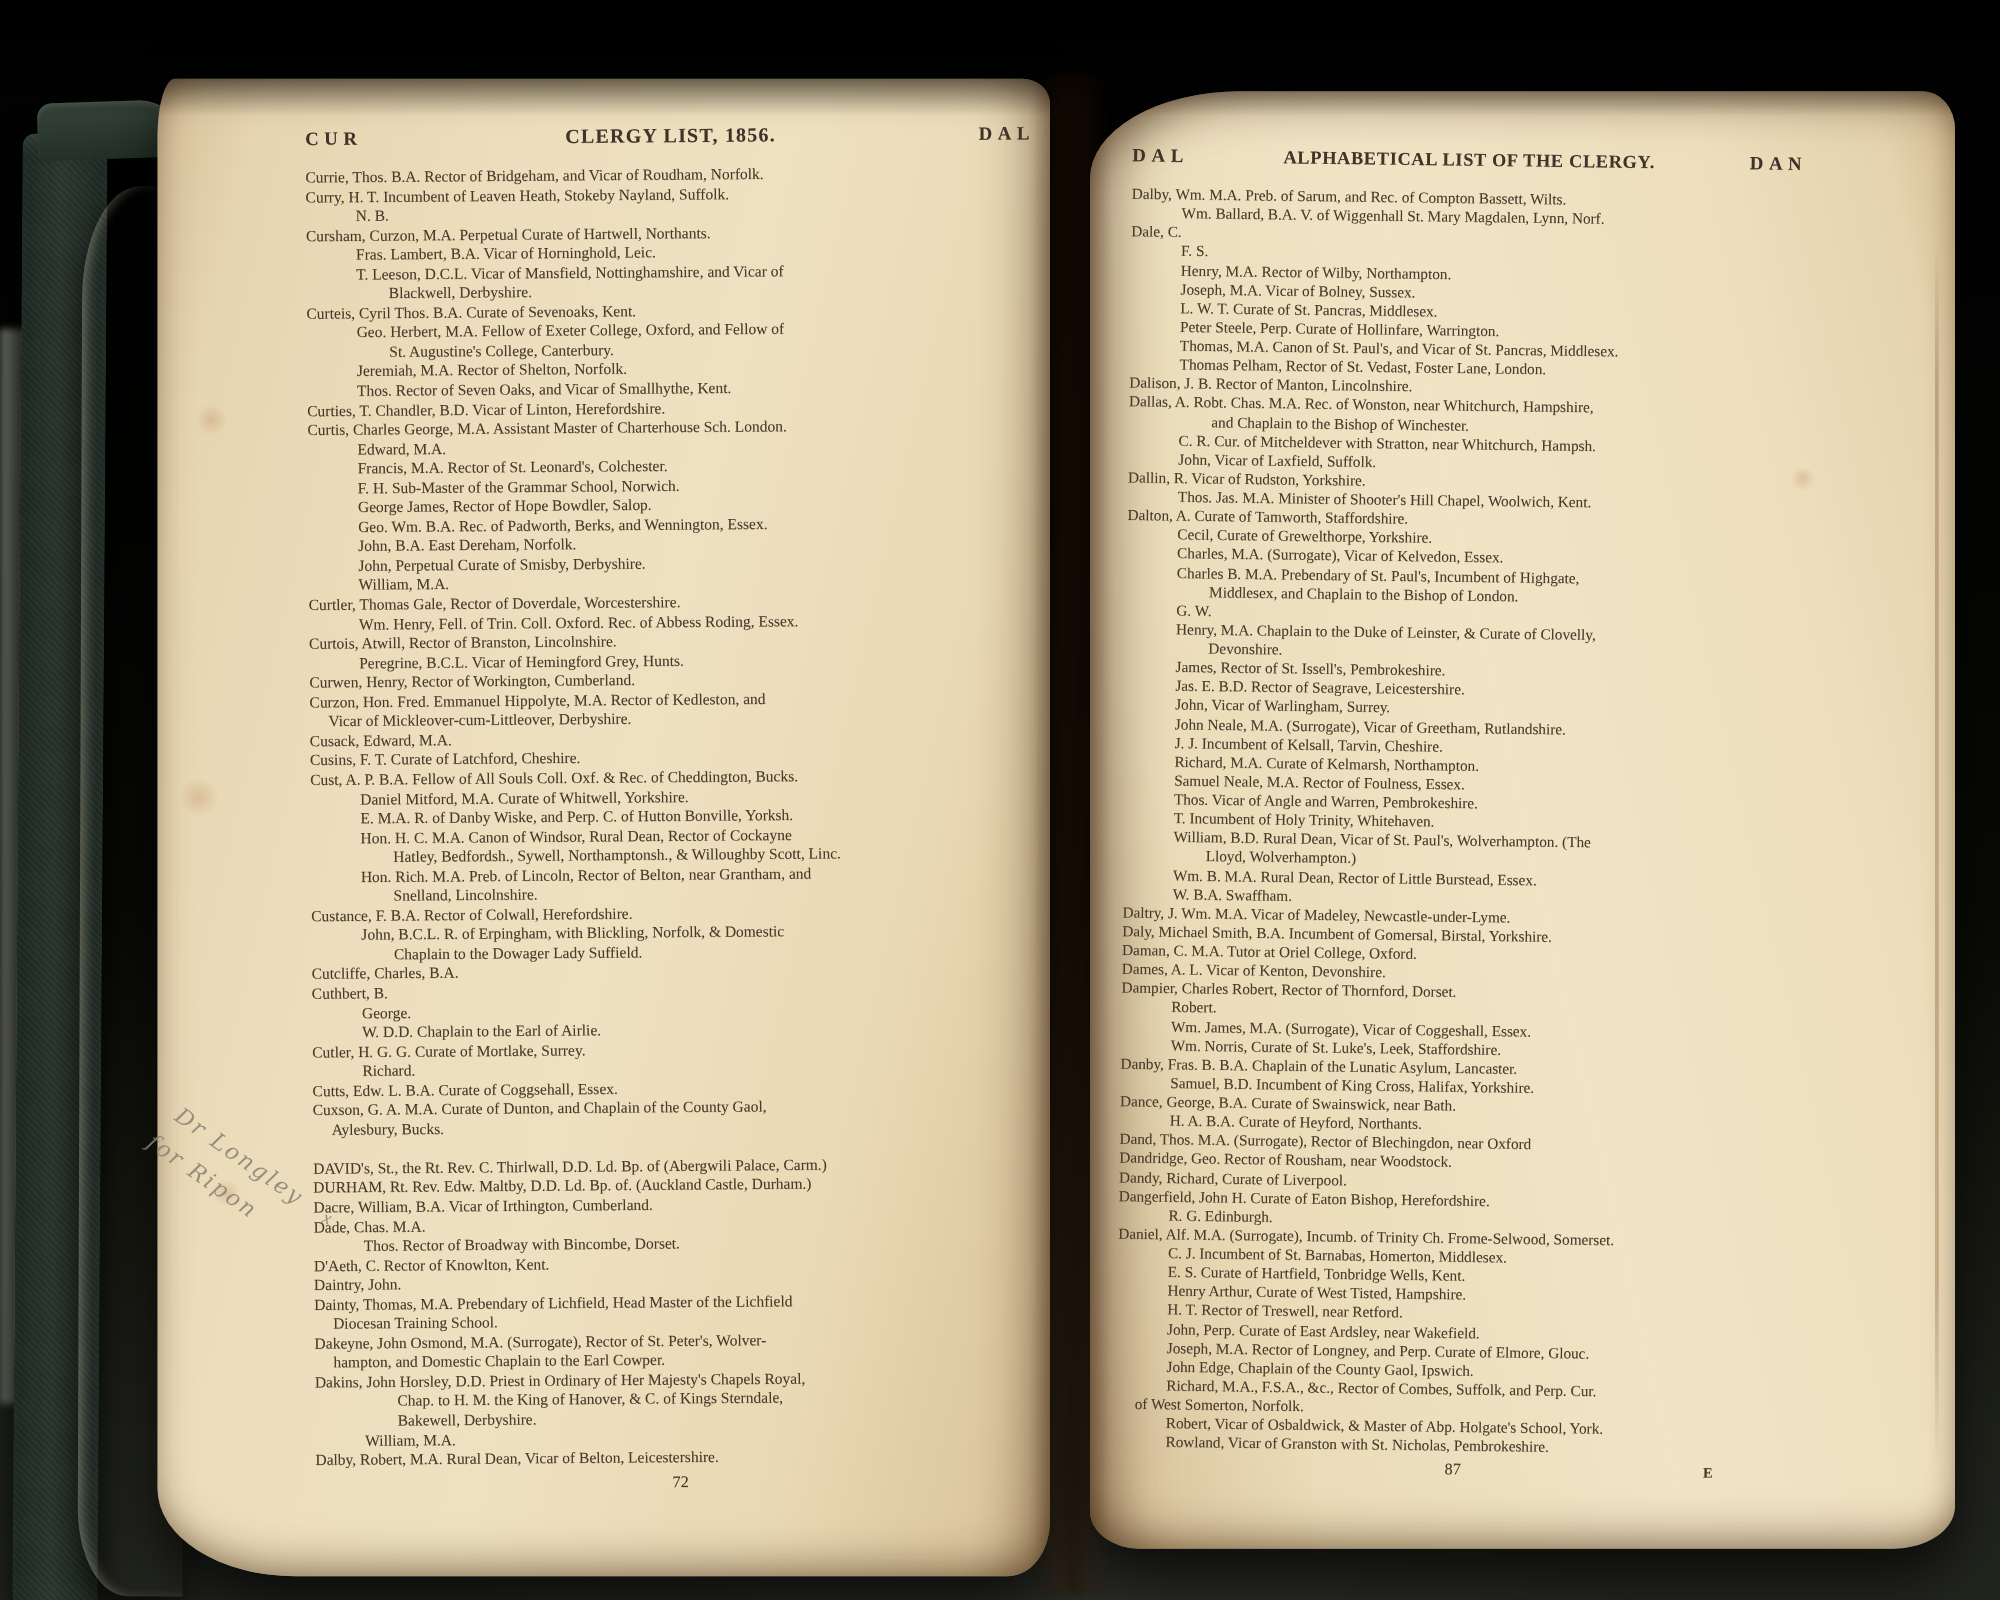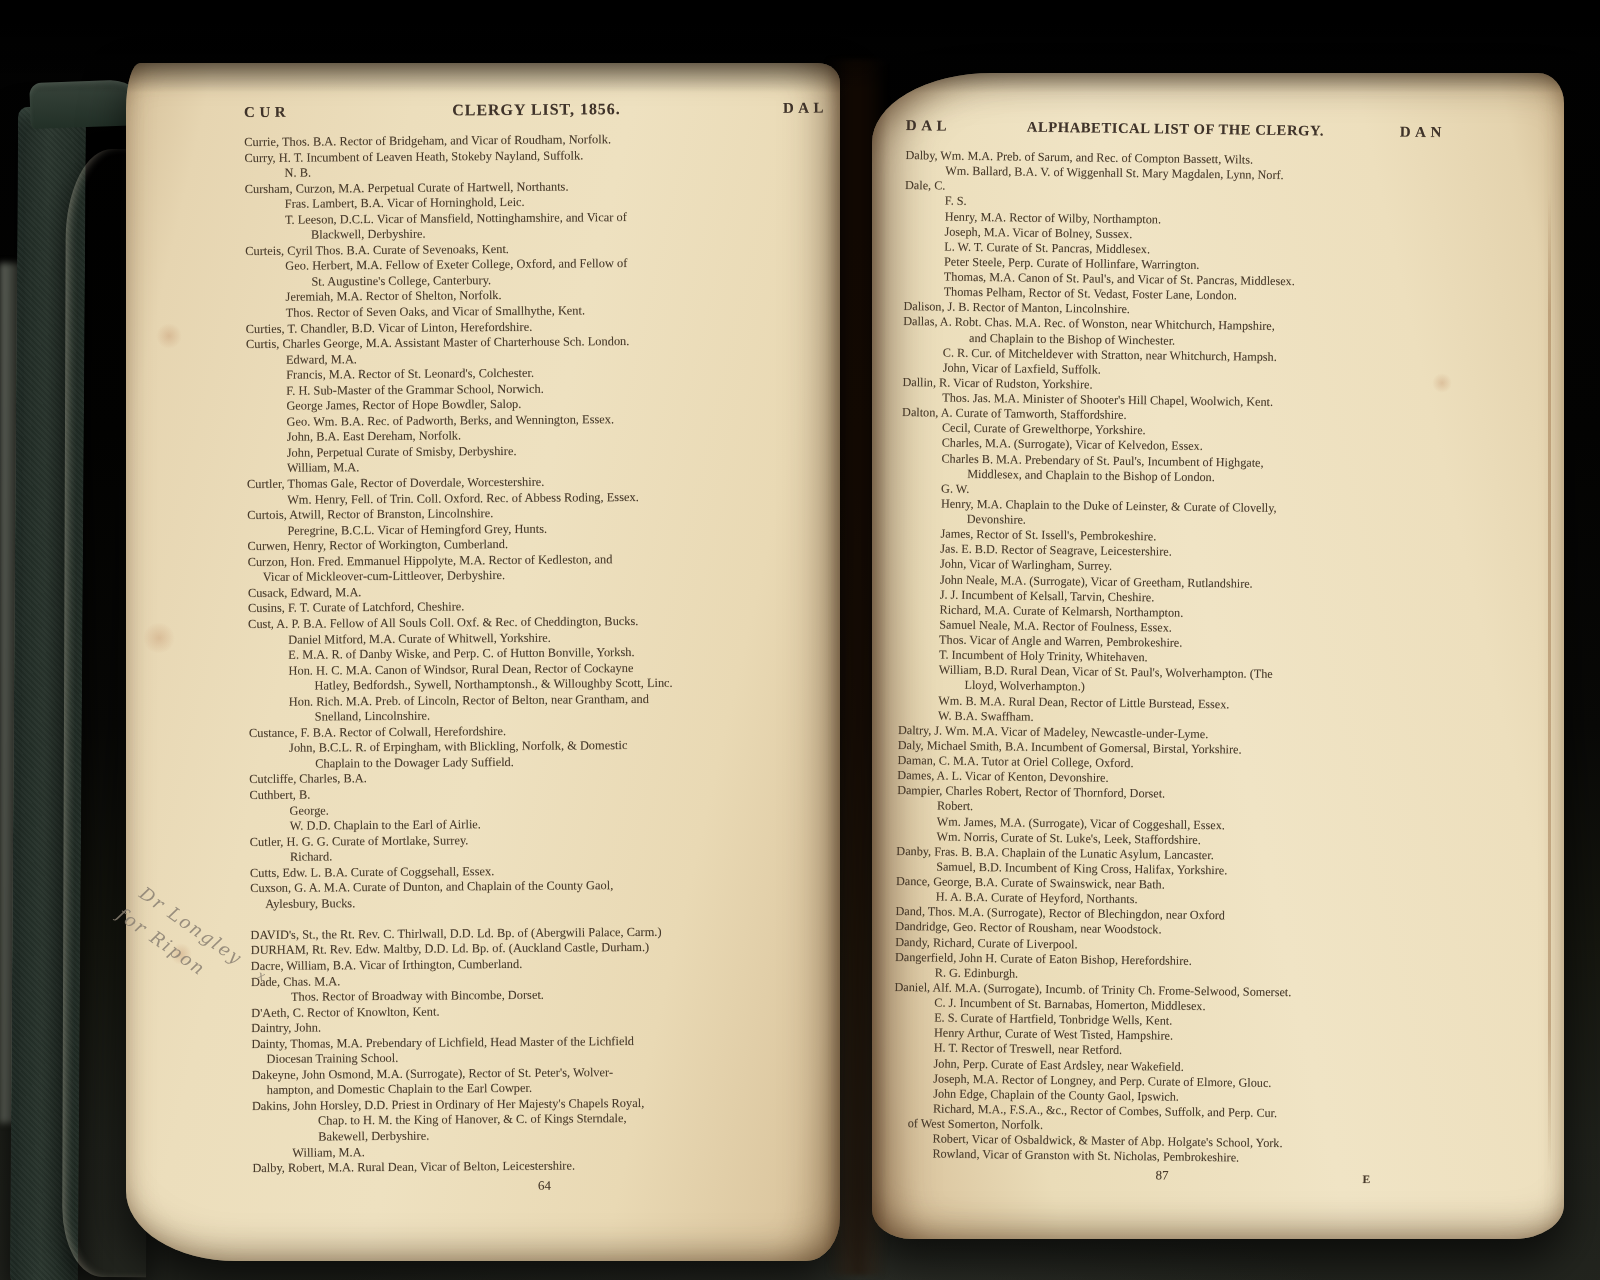--- a/index.html
+++ b/index.html
@@ -179,21 +179,21 @@
         <div class="ln iw">Diocesan Training School.</div>
         <div class="ln i0">Dakeyne, John Osmond, M.A. (Surrogate), Rector of St. Peter's, Wolver-</div>
         <div class="ln iw">hampton, and Domestic Chaplain to the Earl Cowper.</div>
         <div class="ln i0">Dakins, John Horsley, D.D. Priest in Ordinary of Her Majesty's Chapels Royal,</div>
         <div class="ln i2">Chap. to H. M. the King of Hanover, &amp; C. of Kings Sterndale,</div>
         <div class="ln i2">Bakewell, Derbyshire.</div>
         <div class="ln i1">William, M.A.</div>
         <div class="ln i0">Dalby, Robert, M.A. Rural Dean, Vicar of Belton, Leicestershire.</div>
       </div>
     <div class="page-number-row">
-      <span>64</span>
+      <span>72</span>
     </div>
   </div>
 
   <div class="text-wrap right-text">
     <div class="page-header">
       <span class="hdr-side">DAL</span>
       <span class="hdr-title">ALPHABETICAL LIST OF THE CLERGY.</span>
       <span class="hdr-side">DAN</span>
     </div>
     <div class="page-body">

